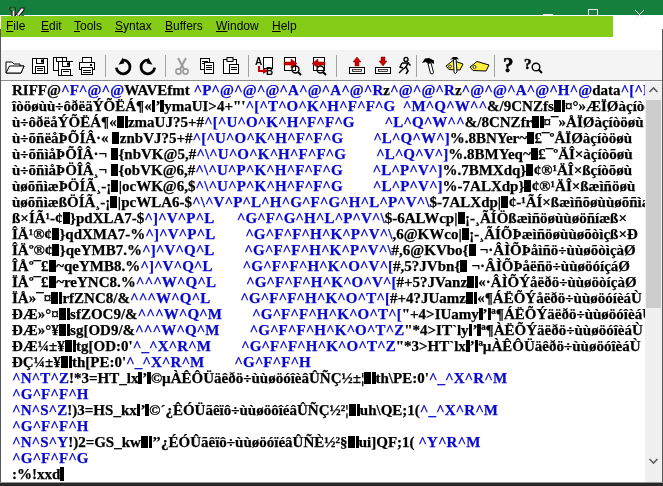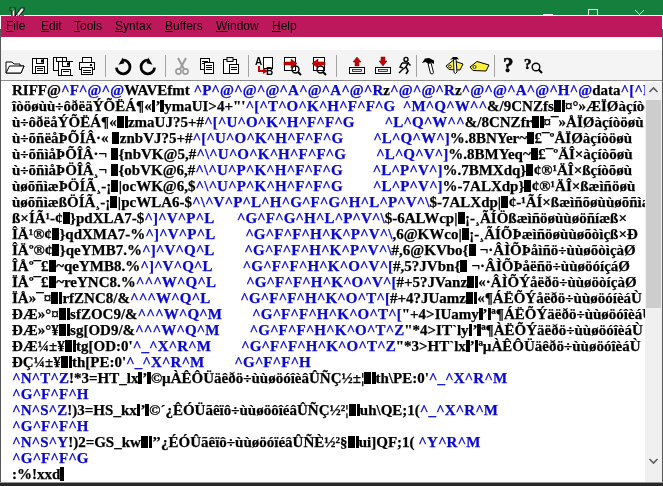--- a/index.html
+++ b/index.html
@@ -1,20 +1,20 @@
 <!DOCTYPE html>
 <html><head><meta charset="utf-8"><style>
 *{margin:0;padding:0;box-sizing:border-box}
 body{width:663px;height:486px;overflow:hidden}
 #win{position:relative;width:663px;height:486px;background:#fff;font-family:"Liberation Sans",sans-serif}
 #title{position:absolute;left:0;top:0;width:663px;height:15px;background:#15803d}
 #title .txt{position:absolute;left:31px;top:7px;font-size:12px;color:#eee;white-space:pre}
 #vimlogo{position:absolute;left:8px;top:6px}
 .cbtn{position:absolute;top:0;height:29px}
-#menubar{position:absolute;left:1px;top:16px;width:661px;height:21px;background:#be185d}
+#menubar{position:absolute;left:1px;top:16px;width:612px;height:21px;background:#84cc16}
 .mi{position:absolute;top:3px;font-size:12px;color:#000}
 .mi u{text-decoration:underline}
 #toolbar{position:absolute;left:1px;top:50px;width:661px;height:31px;background:#f4f4f4;border-bottom:1px solid #8e8e8e}
 .ic{position:absolute}
 .sep{position:absolute;top:55px;width:1px;height:22px;background:#a3a3a3}
 #textarea{position:absolute;left:1px;top:82px;width:644px;height:400px;background:#fff}
 pre{position:absolute;left:11px;top:0px;-webkit-text-stroke:0.25px currentColor;font-family:Liberation Serif, serif;font-weight:bold;font-size:15px;line-height:16px;color:#000;letter-spacing:0}
 .b{color:#0a0acd}
 .c{background:linear-gradient(#000,#000) 0 1px/8px 14px no-repeat}
 .q{background:repeating-linear-gradient(90deg,#000 0 7px,rgba(0,0,0,0) 7px 8px) 0 2px no-repeat}

